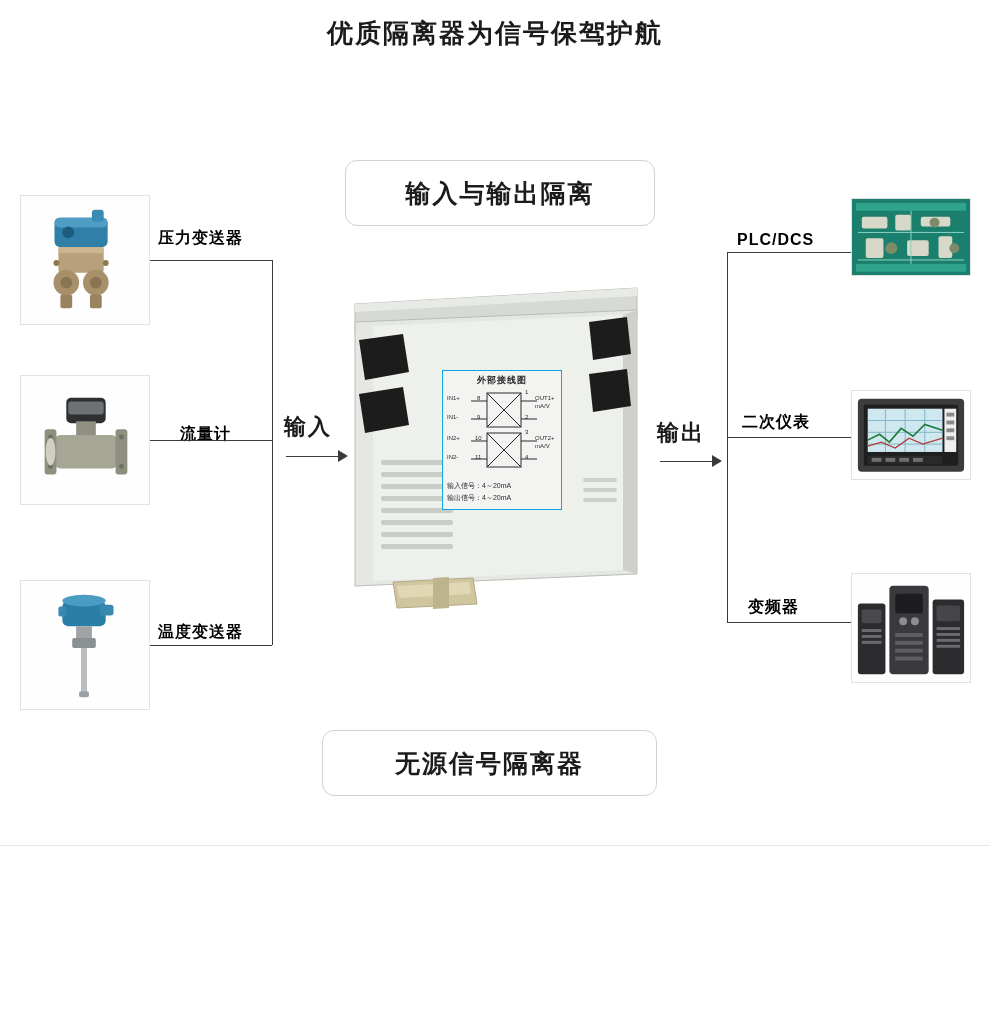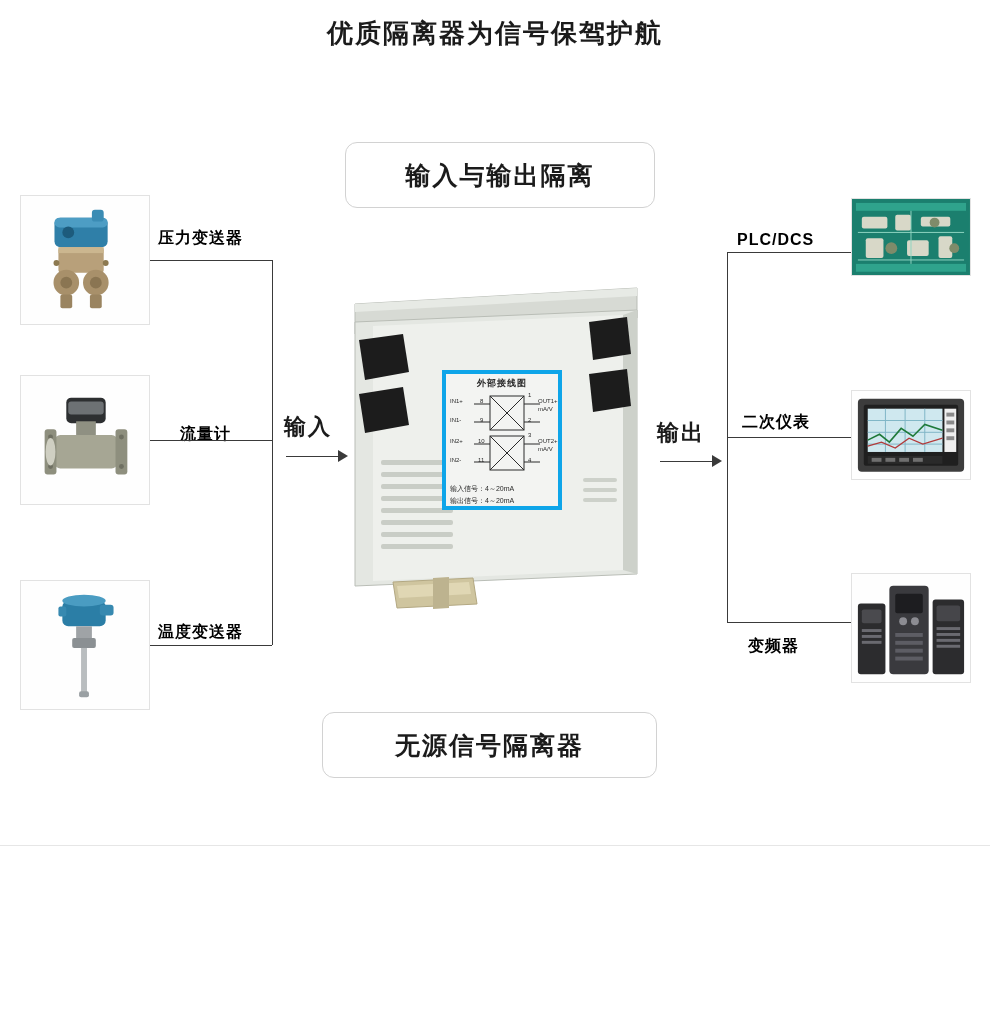--- a/index.html
+++ b/index.html
@@ -22,20 +22,21 @@
 
   
   .box-label{
     position:absolute;
     border:1px solid #d2d2d2;
     border-radius:12px;
     background:#fff;
     display:flex; align-items:center; justify-content:center;
     font-size:25px; font-weight:bold; letter-spacing:2px;
     color:#1b1b1b;
+    margin-top:18px;
   }
   #io-isolation{ left:345px; top:142px; width:310px; height:66px; }
   #passive-box { left:322px; top:712px; width:335px; height:66px; }
 
   
   .thumb{
     position:absolute;
     border:1px solid #e2e2e2;
     background:#fff;
     overflow:hidden;
@@ -55,21 +56,21 @@
     position:absolute;
     font-size:16px; font-weight:bold; letter-spacing:1px;
     color:#000000; white-space:nowrap;
   }
   #lbl-pressure{ left:158px; top:228px; }
   #lbl-flow    { left:180px; top:424px;text-align:right; }
   #lbl-temp    { left:158px; top:622px; }
 
   #lbl-plc     { left:737px; top:231px; }
   #lbl-meter   { left:742px; top:412px; }
-  #lbl-vfd     { left:748px; top:597px;margin-top:39px; }
+  #lbl-vfd     { left:748px; top:597px; }
 
   .big-label{
     position:absolute;
     font-size:22px; font-weight:bold; letter-spacing:2px; color:#1b1b1b;
   }
   #lbl-input { left:284px; top:412px; }
   #lbl-output{ left:657px; top:418px; }
 
   
   .ln{ position:absolute; background:#3a3a3a; }
@@ -85,21 +86,21 @@
   }
 
   
   #isolator{
     position:absolute; left:337px; top:282px; width:325px; height:330px;
   }
 
   
   .wire-card{
     position:absolute; left:105px; top:88px; width:120px; height:140px;
-    background:#f3f4f2; border:4px solid #0ea5e9;
+    background:#f3f4f2; border:1px solid #0ea5e9;
   }
   .wire-title{
     position:absolute; top:3px; left:0; width:100%;
     text-align:center; font-size:9px; font-weight:bold; color:#2a2a2a;
     letter-spacing:1px;
   }
   .wire-note{
     position:absolute; left:4px; font-size:7px; color:#2a2a2a; white-space:nowrap;
   }
   .wire-pin{

